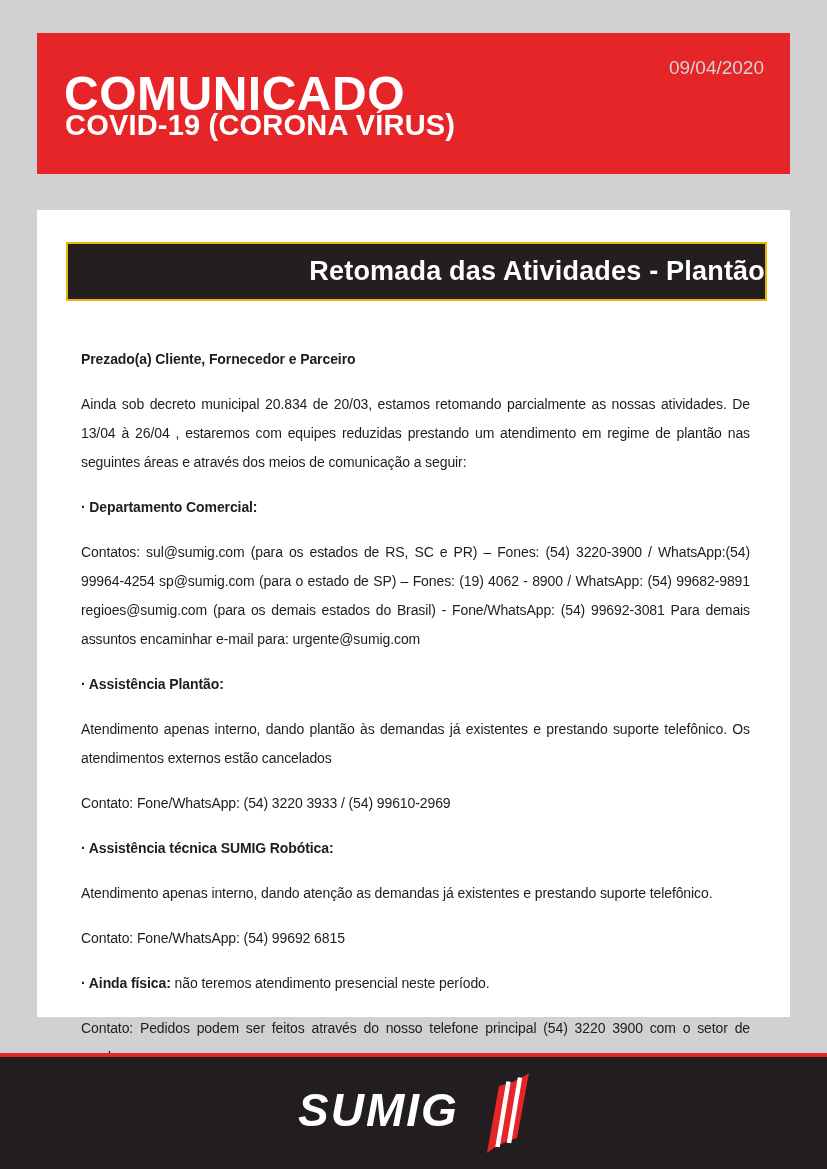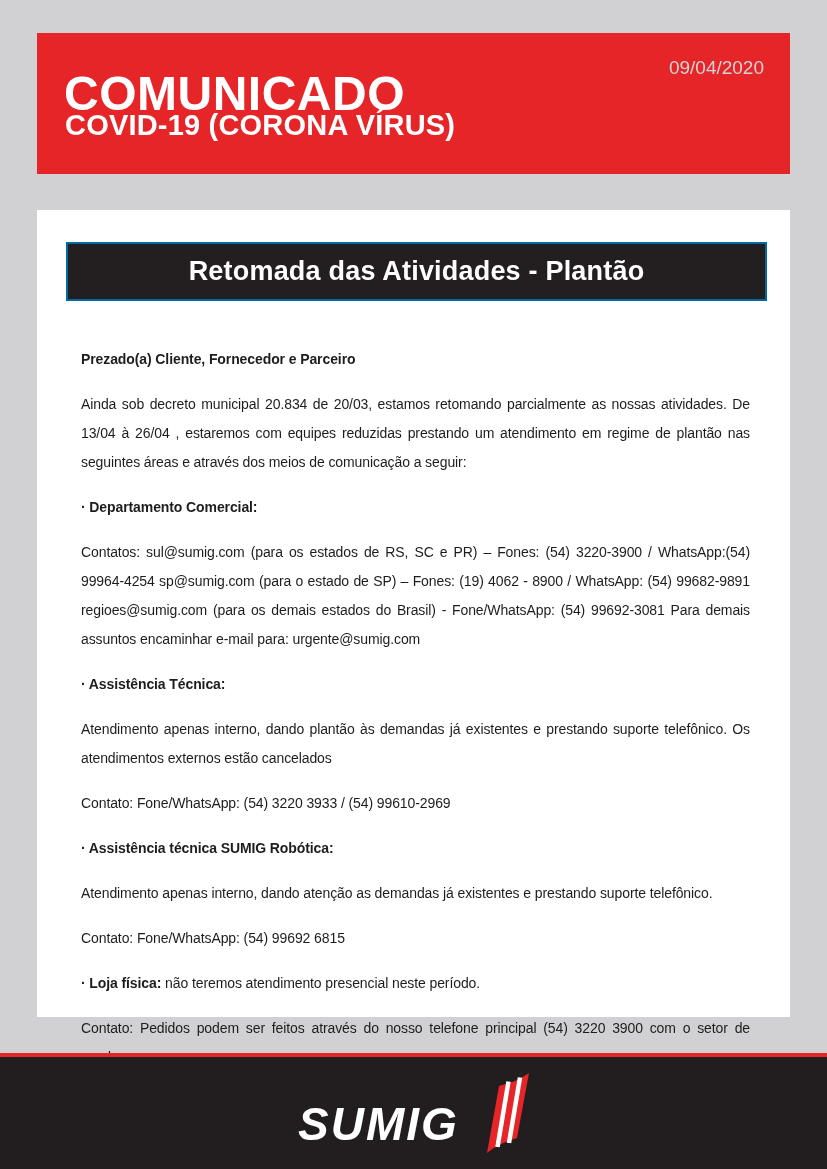--- a/index.html
+++ b/index.html
@@ -53,24 +53,24 @@
     position: absolute;
     left: 37px; top: 210px;
     width: 753px; height: 807px;
     background: #ffffff;
   }
   .section-title-bar {
     position: absolute;
     left: 29px; top: 32px;
     width: 701px; height: 59px;
     background: #231f20;
-    border: 2px solid #0369a1;
+    border: 2px solid #eab308;
     display: flex;
     align-items: center;
-    justify-content: center;
+    justify-content: flex-end;
   }
   .section-title {
     color: #ffffff;
     font-size: 27px;
     font-weight: bold;
     letter-spacing: 0.2px;
   }
   .body-text {
     position: absolute;
     left: 28px; top: 119px;
@@ -98,21 +98,21 @@
     position: absolute;
     left: 0; top: 1057px;
     width: 827px; height: 112px;
     background: #221e1f;
     display: flex;
     align-items: center;
     justify-content: center;
   }
   .logo {
     display: flex;
-    align-items: flex-end;
+    align-items: center;
     gap: 28px;
   }
   .logo-text {
     color: #ffffff;
     font-size: 46px;
     font-weight: bold;
     font-style: italic;
     letter-spacing: 2px;
     line-height: 1;
     padding-bottom: 6px;
@@ -133,27 +133,27 @@
   <div class="card">
     <div class="section-title-bar">
       <span class="section-title">Retomada das Atividades - Plantão</span>
     </div>
 
     <div class="body-text">
       <p class="bold">Prezado(a) Cliente, Fornecedor e Parceiro</p>
       <p>Ainda sob decreto municipal 20.834 de 20/03, estamos retomando parcialmente as nossas atividades. De 13/04 à 26/04 , estaremos com equipes reduzidas prestando um atendimento em regime de plantão nas seguintes áreas e através dos meios de comunicação a seguir:</p>
       <p class="bold">· Departamento Comercial:</p>
       <p>Contatos: sul@sumig.com (para os estados de RS, SC e PR) – Fones: (54) 3220-3900 / WhatsApp:(54) 99964-4254 sp@sumig.com (para o estado de SP) – Fones: (19) 4062 - 8900 / WhatsApp: (54) 99682-9891 regioes@sumig.com (para os demais estados do Brasil) - Fone/WhatsApp: (54) 99692-3081 Para demais assuntos encaminhar e-mail para: urgente@sumig.com</p>
-      <p class="bold">· Assistência Técnica:</p>
+      <p class="bold">· Assistência Plantão:</p>
       <p>Atendimento apenas interno, dando plantão às demandas já existentes e prestando suporte telefônico. Os atendimentos externos estão cancelados</p>
       <p>Contato: Fone/WhatsApp: (54) 3220 3933 / (54) 99610-2969</p>
       <p class="bold">· Assistência técnica SUMIG Robótica:</p>
       <p>Atendimento apenas interno, dando atenção as demandas já existentes e prestando suporte telefônico.</p>
       <p>Contato: Fone/WhatsApp: (54) 99692 6815</p>
-      <p><span class="lead">· Loja física:</span><span> não teremos atendimento presencial neste período.</span></p>
+      <p><span class="lead">· Ainda física:</span><span> não teremos atendimento presencial neste período.</span></p>
       <p>Contato: Pedidos podem ser feitos através do nosso telefone principal (54) 3220 3900 com o setor de vendas.</p>
       <p class="center">Agradecemos a compreensão de todos</p>
     </div>
   </div>
 
   <div class="footer-divider"></div>
   <div class="footer">
     <div class="logo">
       <span class="logo-text">SUMIG</span>
       <svg class="logo-emblem" width="42" height="80" viewBox="0 0 42 80" xmlns="http://www.w3.org/2000/svg">

